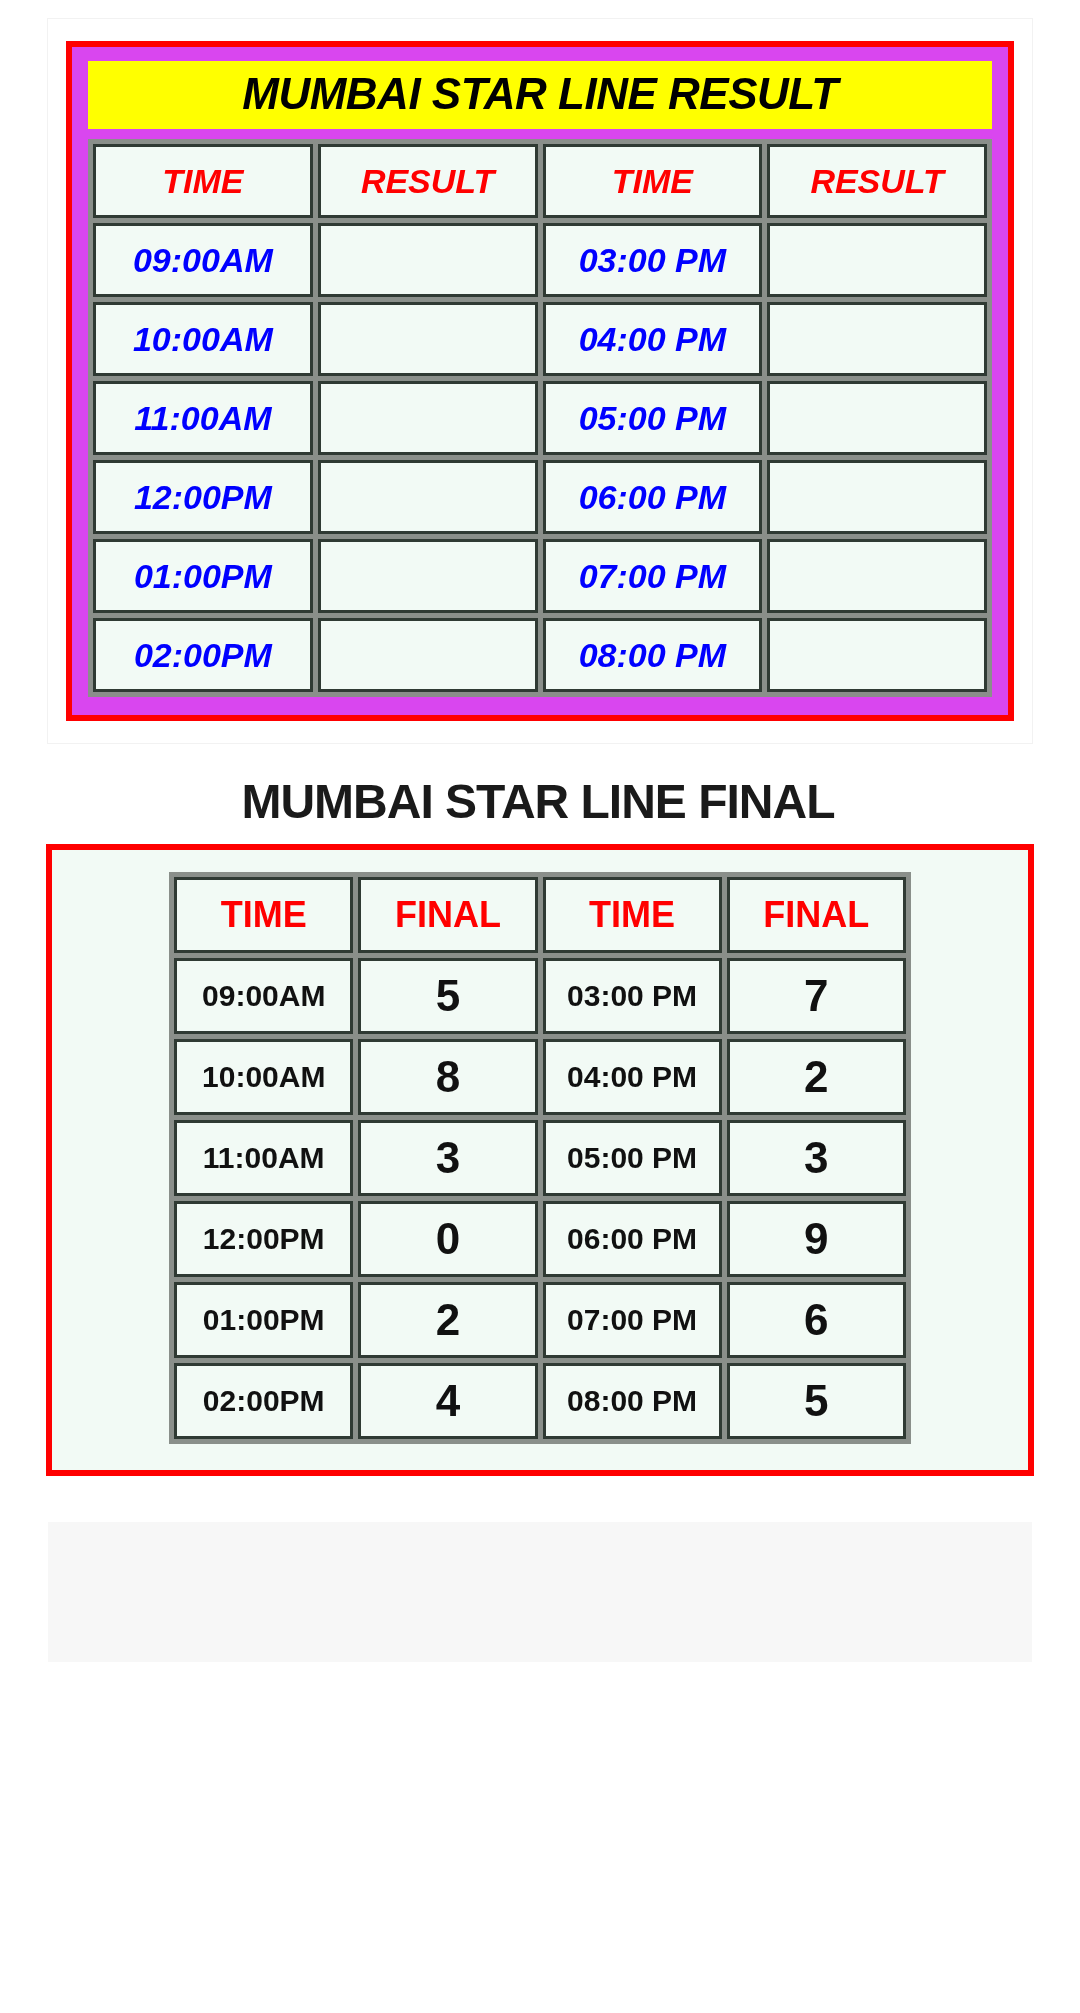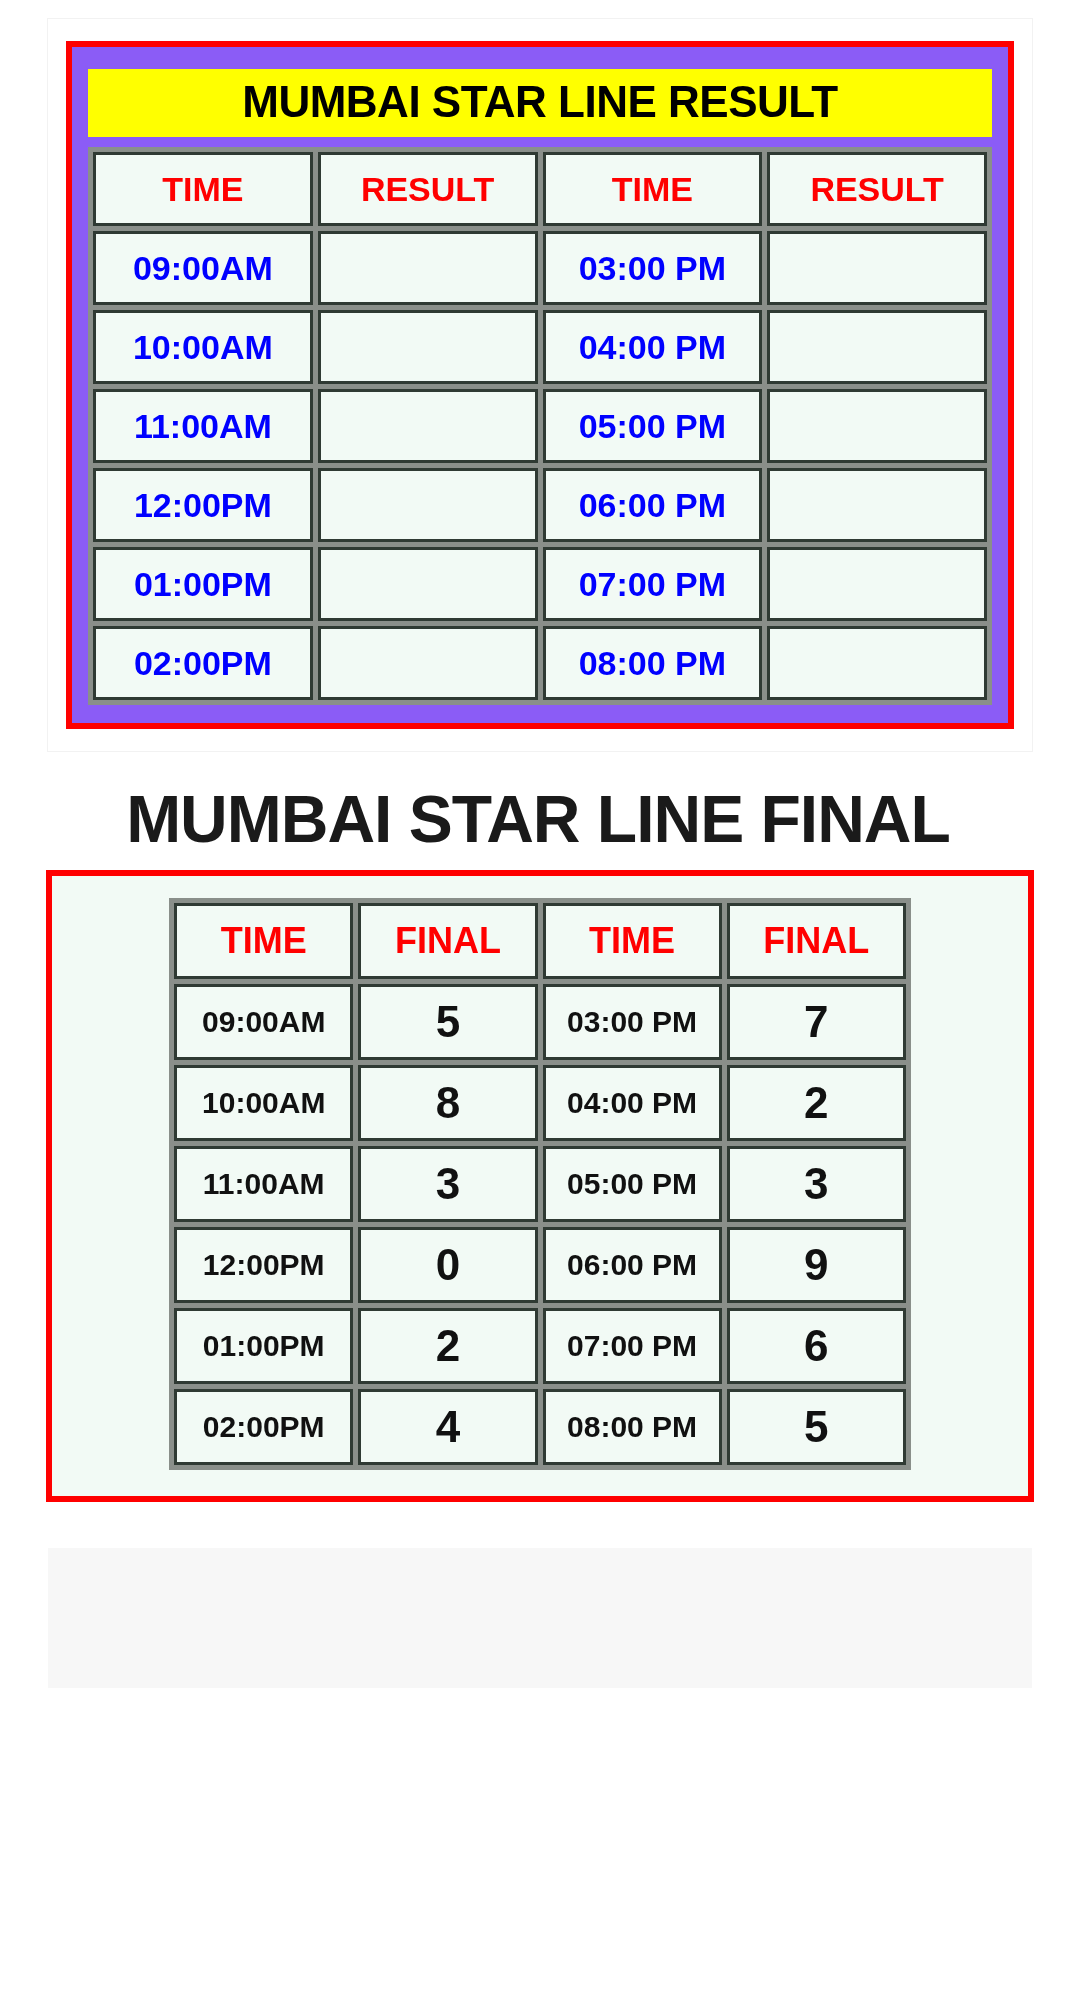--- a/index.html
+++ b/index.html
@@ -24,23 +24,24 @@
   
   .result-card {
     margin: 0 48px 0 48px;
     background: #ffffff;
     box-shadow: 0 0 0 1px #f2f2f2;
     padding: 22px 18px 22px 18px;
     box-sizing: border-box;
   }
   .red-frame {
     border: 6px solid #ff0000;
-    padding: 22px 16px 18px 16px;
-    box-sizing: border-box;
-    background: #8b5cf6;
+    padding: 14px 16px 18px 16px;
+    box-sizing: border-box;
+    background: #d946ef;
+    font-style: italic;
   }
   .yellow-banner {
     background: #ffff00;
     text-align: center;
     font-size: 44px;
     font-weight: bold;
     color: #000000;
     letter-spacing: -0.5px;
     padding: 10px 0 12px 0;
     line-height: 1.05;
@@ -65,21 +66,21 @@
     box-sizing: border-box;
     padding: 0 4px;
   }
   .hdr { color: #ff0000; font-size: 36px; }
   .time-cell { color: #0000ff; font-size: 33px; }
   .blank-cell { color: transparent; }
 
   
   .final-title {
     text-align: center;
-    font-size: 66px;
+    font-size: 48px;
     font-weight: bold;
     color: #1a1a1a;
     letter-spacing: -1px;
     margin: 34px 4px 16px 0;
     line-height: 1.05;
   }
   .final-frame {
     margin: 0 46px;
     border: 6px solid #ff0000;
     background: #f2faf5;

